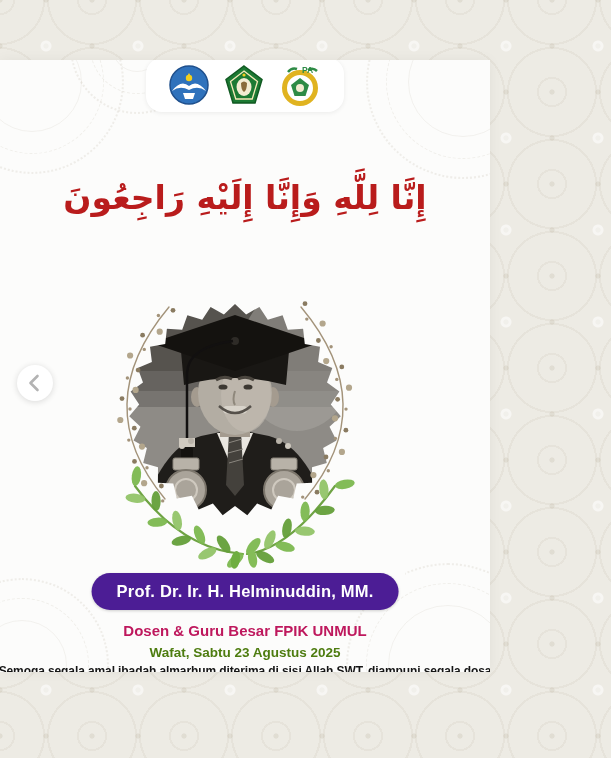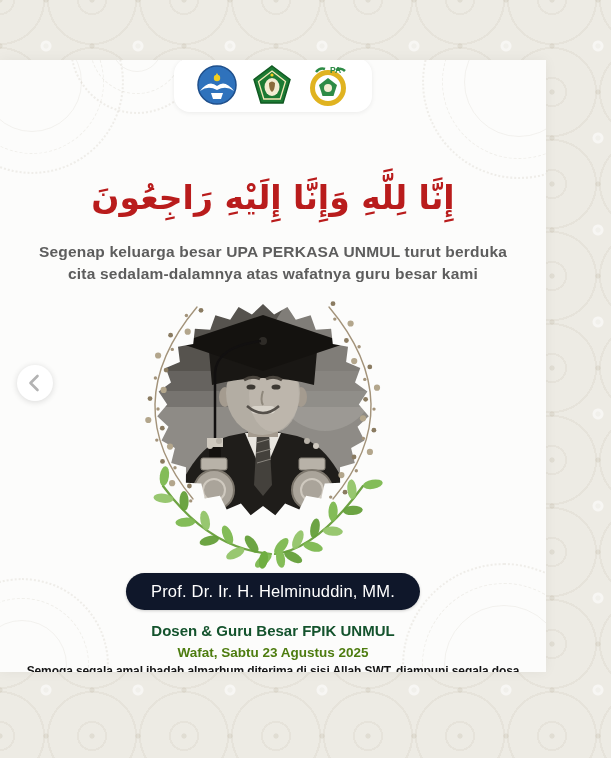--- a/index.html
+++ b/index.html
@@ -8,21 +8,21 @@
     font-family:"Liberation Sans",sans-serif;
     background-color:#edebe4;
     background-image:
       radial-gradient(circle, rgba(255,255,255,.55) 0 5px, transparent 6px),
       radial-gradient(circle, rgba(168,156,132,.18) 0 2.2px, transparent 3px),
       repeating-radial-gradient(circle, transparent 0 13px, rgba(168,156,132,.10) 13px 15px, transparent 15px 30px);
     background-size:92px 92px,46px 46px,92px 92px;
     background-position:0 0,23px 23px,46px 46px;
   }
   .card{
-    position:absolute;left:0;top:60px;width:546px;height:612px;
+    position:absolute;left:0;top:60px;width:490px;height:612px;
     background:#fcfcfb;overflow:hidden;
     box-shadow:0 0 12px rgba(0,0,0,.05);
   }
   
   .orn{position:absolute;border-radius:50%;border:2px dotted rgba(150,138,112,.22);opacity:.6;}
   .orn::before{content:"";position:absolute;inset:18px;border-radius:50%;border:1.5px dashed rgba(150,138,112,.20);}
   .orn::after{content:"";position:absolute;inset:40px;border-radius:50%;border:1px solid rgba(150,138,112,.16);}
   .orn.tl{width:180px;height:180px;left:-60px;top:-70px;}
   .orn.tl2{width:130px;height:130px;left:70px;top:-80px;}
   .orn.tr{width:190px;height:190px;right:-70px;top:-75px;}
@@ -40,26 +40,26 @@
     font-family:"DejaVu Sans",sans-serif;direction:rtl;
     font-size:33px;line-height:56px;font-weight:bold;color:#b91c1c;
   }
   .intro{
     position:absolute;top:181px;left:0;width:100%;text-align:center;
     font-size:15.5px;line-height:22px;font-weight:600;color:#5d5d5d;letter-spacing:.2px;
   }
   .photo-wrap{position:absolute;top:233px;left:50%;transform:translateX(-50%);width:320px;height:290px;}
   .name-pill{
     position:absolute;top:513px;left:50%;transform:translateX(-50%);
-    background:#0f172a;color:#ffffff;border-radius:21px;
-    padding:9px 25px;font-size:16.5px;font-weight:400;letter-spacing:.2px;white-space:nowrap;
+    background:#4c1d95;color:#ffffff;border-radius:21px;
+    padding:9px 25px;font-size:16.5px;font-weight:700;letter-spacing:.2px;white-space:nowrap;
     box-shadow:0 1px 3px rgba(0,0,0,.18);
   }
   .role{position:absolute;top:562px;left:0;width:100%;text-align:center;
-    font-size:15px;font-weight:800;color:#14532d;}
+    font-size:15px;font-weight:800;color:#be185d;}
   .death{position:absolute;top:585px;left:0;width:100%;text-align:center;
     font-size:13.5px;font-weight:800;color:#4d7c0f;}
   .prayer{position:absolute;top:604px;left:50%;transform:translateX(-50%);width:505px;text-align:center;
     font-size:12px;line-height:14.5px;font-weight:700;color:#151515;letter-spacing:-.1px;}
   .prev-btn{
     position:absolute;left:17px;top:365px;width:36px;height:36px;border-radius:50%;
     background:#ffffff;border:none;box-shadow:0 1px 6px rgba(0,0,0,.14);
     display:flex;align-items:center;justify-content:center;cursor:pointer;padding:0;
   }
 </style>
@@ -95,24 +95,20 @@
         <path d="M30,6 q5,-3 9,1" stroke="#2e8b46" stroke-width="2.5" fill="none"></path>
         <circle cx="22" cy="24" r="15.5" fill="#ffffff" stroke="#e0b320" stroke-width="5"></circle>
         <polygon points="22,14 31,21 27.5,32 16.5,32 13,21" fill="#2e8b46"></polygon>
         <circle cx="22" cy="24" r="4" fill="#f3ecd2"></circle>
         <text x="24" y="9" font-size="8.5" font-weight="bold" fill="#2e8b46" font-family="Liberation Sans, sans-serif">PA</text>
       </svg>
     </div>
 
     <div class="arabic">إِنَّا لِلَّهِ وَإِنَّا إِلَيْهِ رَاجِعُونَ</div>
 
-    <div class="intro">
-      <div>Segenap keluarga besar UPA PERKASA UNMUL turut berduka</div>
-      <div>cita sedalam-dalamnya atas wafatnya guru besar kami</div>
-    </div>
 
     <div class="photo-wrap">
       <svg id="portrait-svg" width="320" height="290" viewBox="0 0 320 290">
         <g id="photo">
           <rect x="44" y="6" width="212" height="228" fill="#8e8b86"></rect>
           <rect x="44" y="6" width="212" height="92" fill="#56534e"></rect>
           <rect x="44" y="78" width="212" height="36" fill="#6e6b66" opacity="0.7"></rect>
           <ellipse cx="212" cy="66" rx="58" ry="72" fill="#aaa7a1" opacity="0.5"></ellipse>
 
           <path d="M50,270 C57,192 84,152 116,143 L150,136 L184,143 C216,152 243,192 250,270 Z" fill="#1f1d1a"></path>

